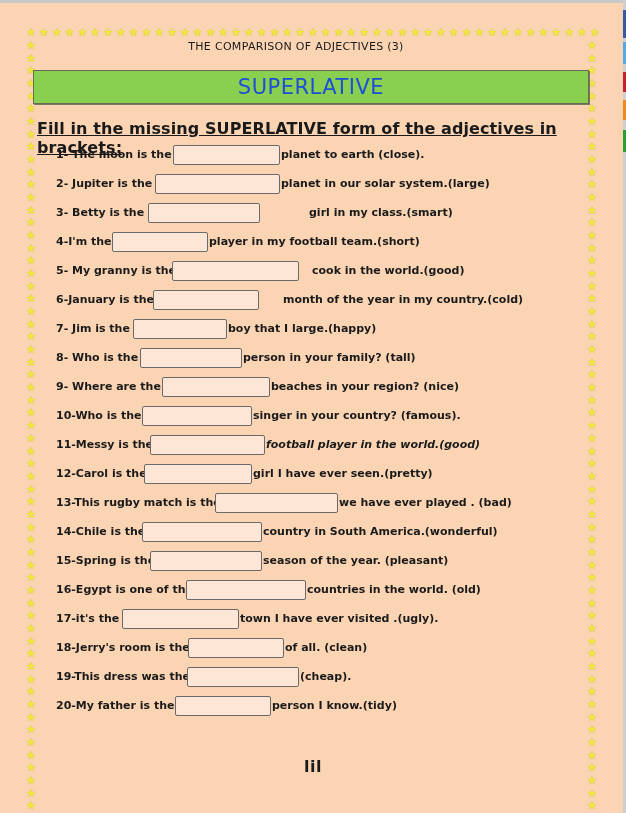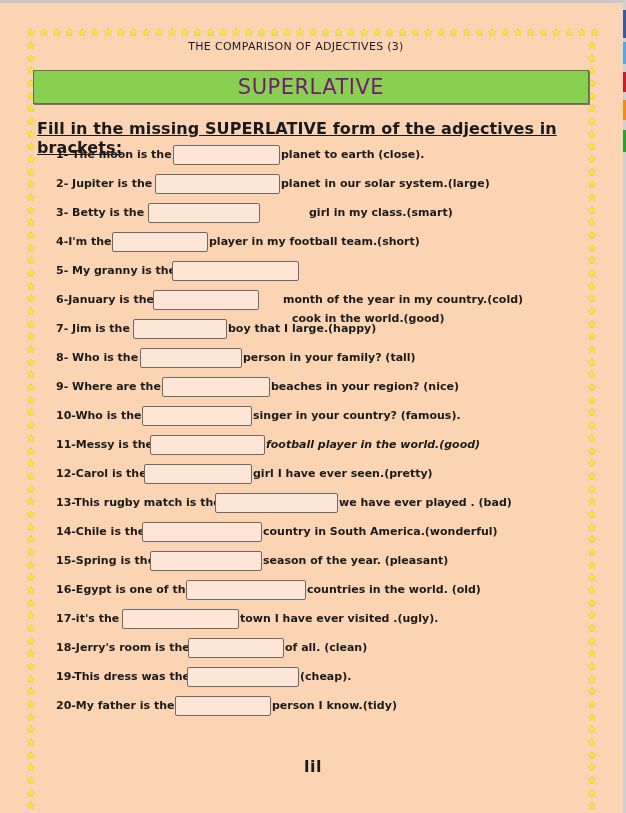--- a/index.html
+++ b/index.html
@@ -40,21 +40,21 @@
   }
   .banner {
     position: absolute; left: 33px; top: 70px; width: 556px; height: 34px;
     background: #8ad050;
     border: 1px solid #6b6b55;
     box-sizing: border-box;
     box-shadow: 1px 1px 0 #7a7a5a;
     display: flex; align-items: center; justify-content: center;
   }
   .banner-title {
-    font-size: 21px; font-weight: normal; letter-spacing: 0.5px; color: #701a75;
+    font-size: 21px; font-weight: normal; letter-spacing: 0.5px; color: #1d4ed8;
     font-family: "DejaVu Sans", sans-serif;
   }
   .instruction {
     position: absolute; left: 37px; top: 119px;
     font-size: 16px; text-decoration: underline; font-weight: bold;
     letter-spacing: 0.1px;
   }
   .row {
     position: absolute; left: 56px; height: 20px;
     font-size: 11px; font-weight: bold; white-space: nowrap;
@@ -294,21 +294,21 @@
       <span class="post" style="left: 205px; padding-left: 48px;">girl in my class.(smart)</span>
     </div>
     <div class="row" style="top: 232px;">
       <span class="pre">4-I'm the</span>
       <input class="answer" type="text" style="left: 56px; width: 96px;">
       <span class="post" style="left: 153px;">player in my football  team.(short)</span>
     </div>
     <div class="row" style="top: 261px;">
       <span class="pre">5- My granny is the</span>
       <input class="answer" type="text" style="left: 116px; width: 127px;">
-      <span class="post" style="left: 236px; margin-top: 48px;">cook in the world.(good)</span>
+      <span class="post" style="left: 256px;">cook in the world.(good)</span>
     </div>
     <div class="row" style="top: 290px;">
       <span class="pre">6-January is the</span>
       <input class="answer" type="text" style="left: 97px; width: 106px;">
       <span class="post" style="left: 204px; margin-left: 23px;">month of the year in my country.(cold)</span>
     </div>
     <div class="row" style="top: 319px;">
       <span class="pre">7- Jim is the</span>
       <input class="answer" type="text" style="left: 77px; width: 94px;">
       <span class="post" style="left: 172px;">boy that I large.(happy)</span>

